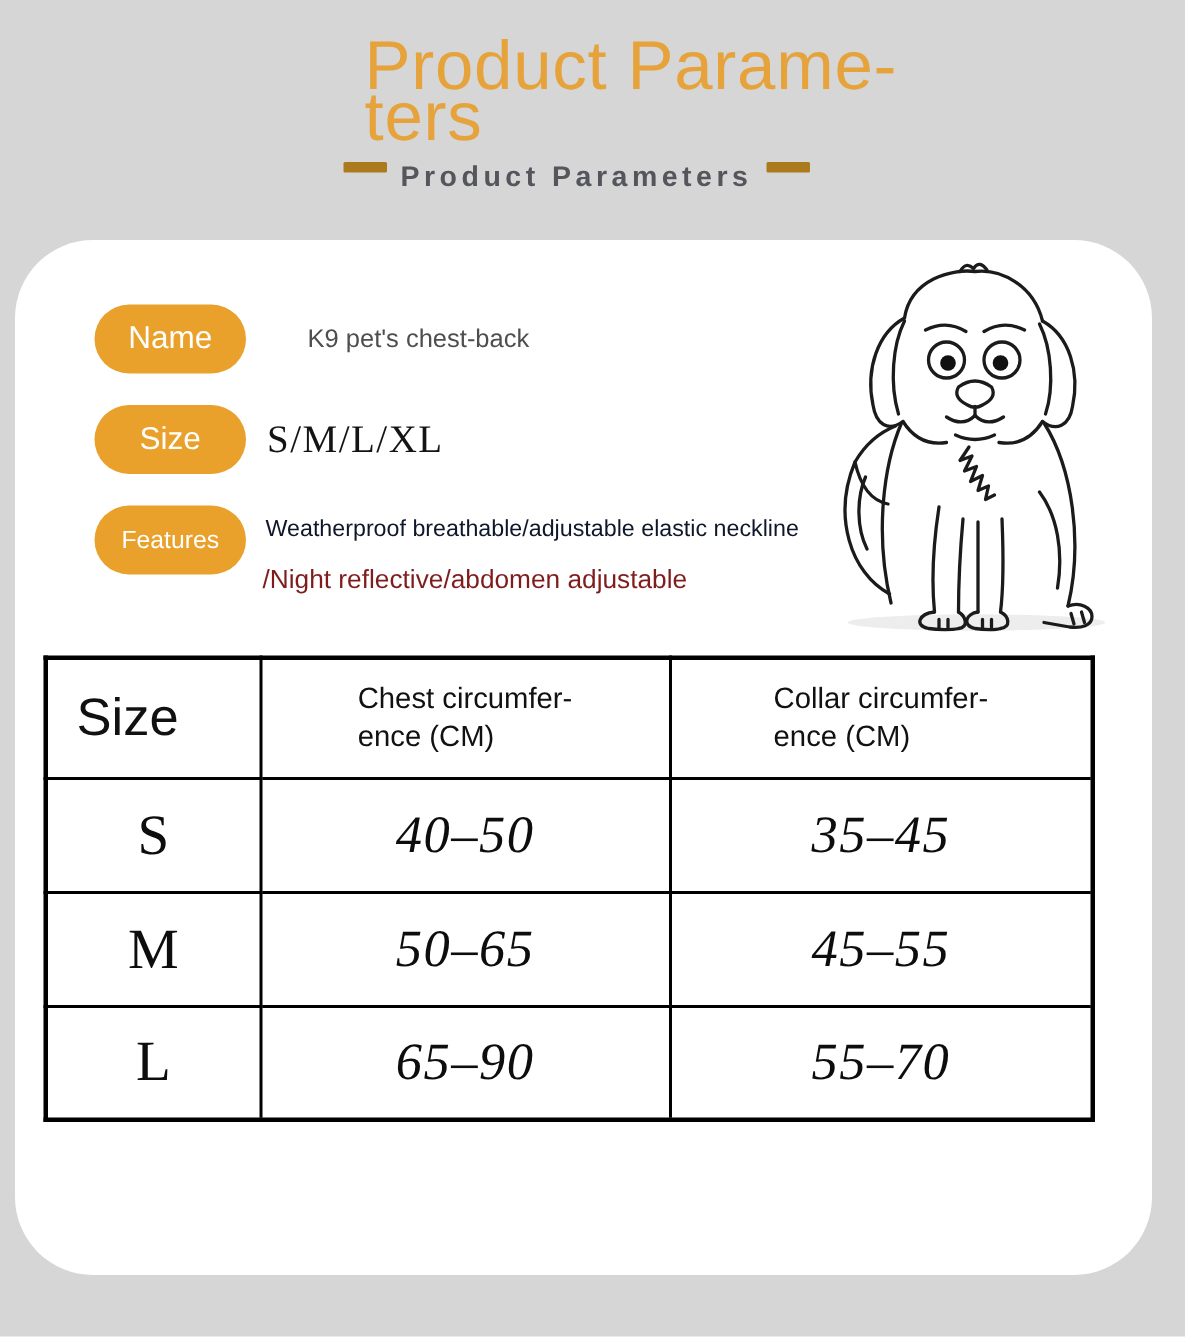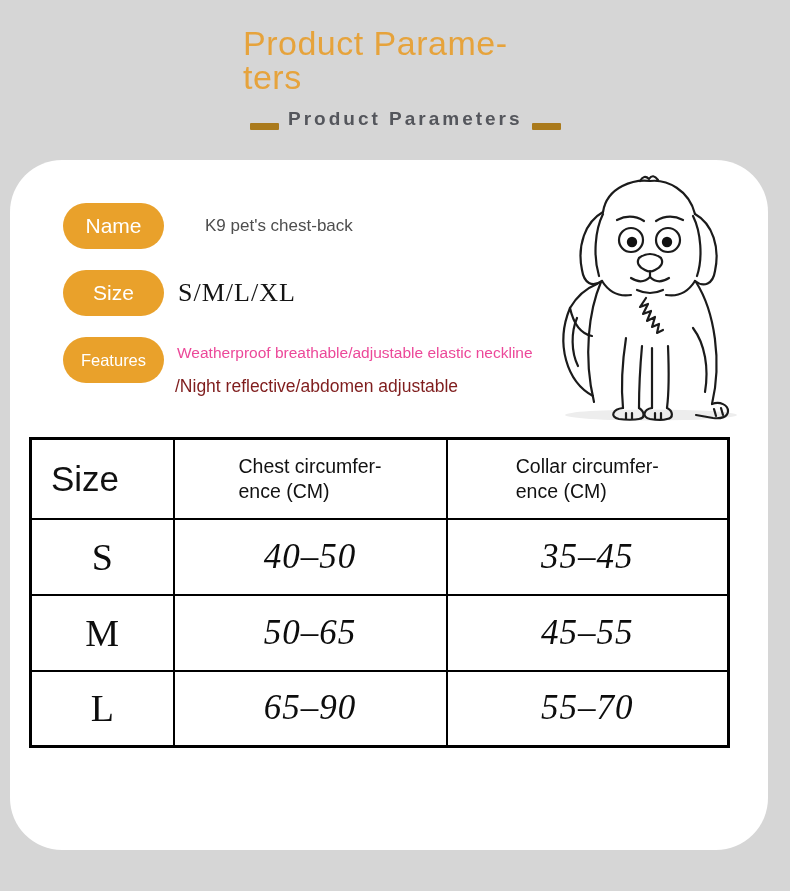--- a/index.html
+++ b/index.html
@@ -6,26 +6,26 @@
   html,body { width:790px; }
   body { font-family:"Liberation Sans", sans-serif; }
   .screen {
     position:relative; width:790px; height:891px;
     background:#d6d6d6; overflow:hidden;
   }
 
   
   .title {
     position:absolute; left:243px; top:26px;
-    font-size:34px; line-height:34px; font-weight:400;
+    font-size:46px; line-height:34px; font-weight:400;
     color:#e6a33c; letter-spacing:0.5px;
   }
   .subtitle-row {
-    position:absolute; left:250px; top:108px;
-    display:flex; align-items:flex-end; gap:9px;
+    position:absolute; left:229px; top:108px;
+    display:flex; align-items:flex-start; gap:9px;
   }
   .dash {
     width:29px; height:7px; background:#aa7a1c; border-radius:1px;
   }
   .subtitle-text {
     font-size:19px; font-weight:bold; color:#54565c; letter-spacing:3px;
     white-space:nowrap;
   }
 
   
@@ -50,21 +50,21 @@
     display:flex; align-items:center;
     font-size:17px; color:#4e4e4e;margin-left:30px;
   }
   .val-size {
     position:absolute; left:168px; top:110px; height:46px;
     display:flex; align-items:center;
     font-family:"Liberation Serif","DejaVu Serif",serif;
     font-size:26px; color:#141414; letter-spacing:1px;
   }
   .val-features { position:absolute; left:167px; top:184px; }
-  .feat-line1 { font-size:15.5px; color:#ec4899; }
+  .feat-line1 { font-size:15.5px; color:#0f172a; }
   .feat-line2 { font-size:17.5px; color:#7f1d1d; margin-top:14px; margin-left:-2px; }
 
   .dog { position:absolute; top:8px; right:16px; }
 
   
   table.size-table {
     position:absolute; left:19px; top:277px;
     width:698px; border-collapse:collapse;
     background:#ffffff; table-layout:fixed;
   }

